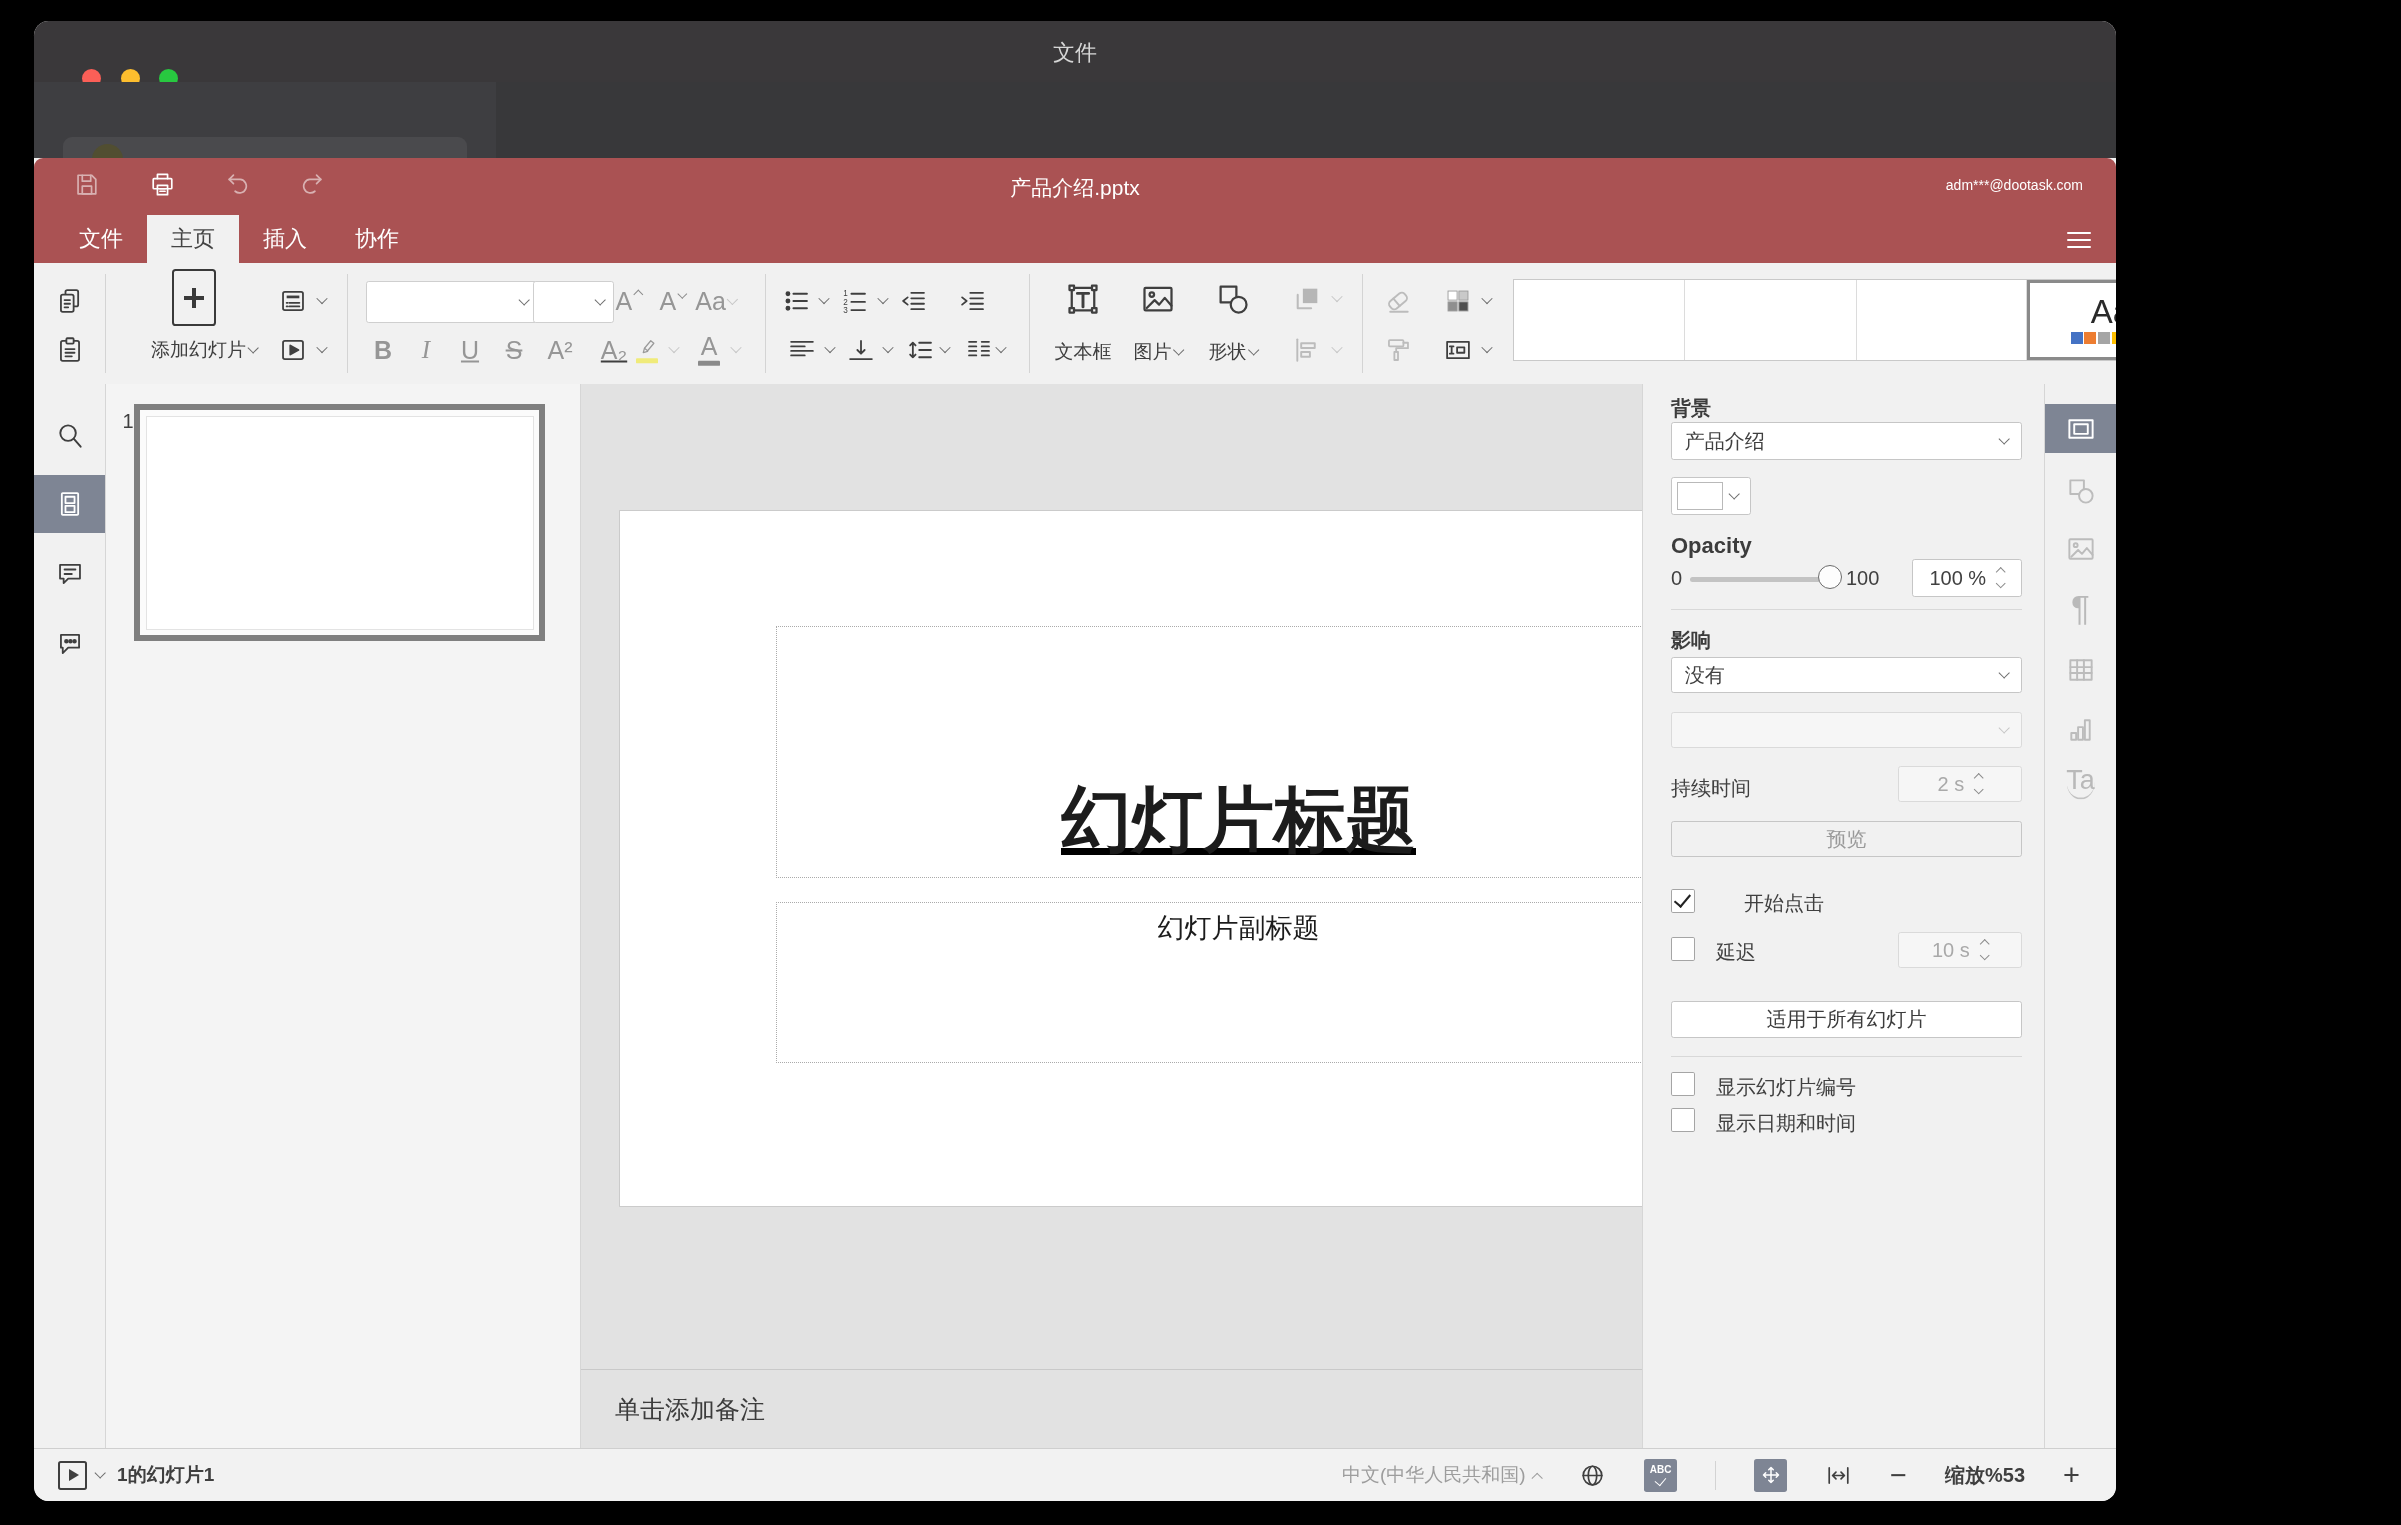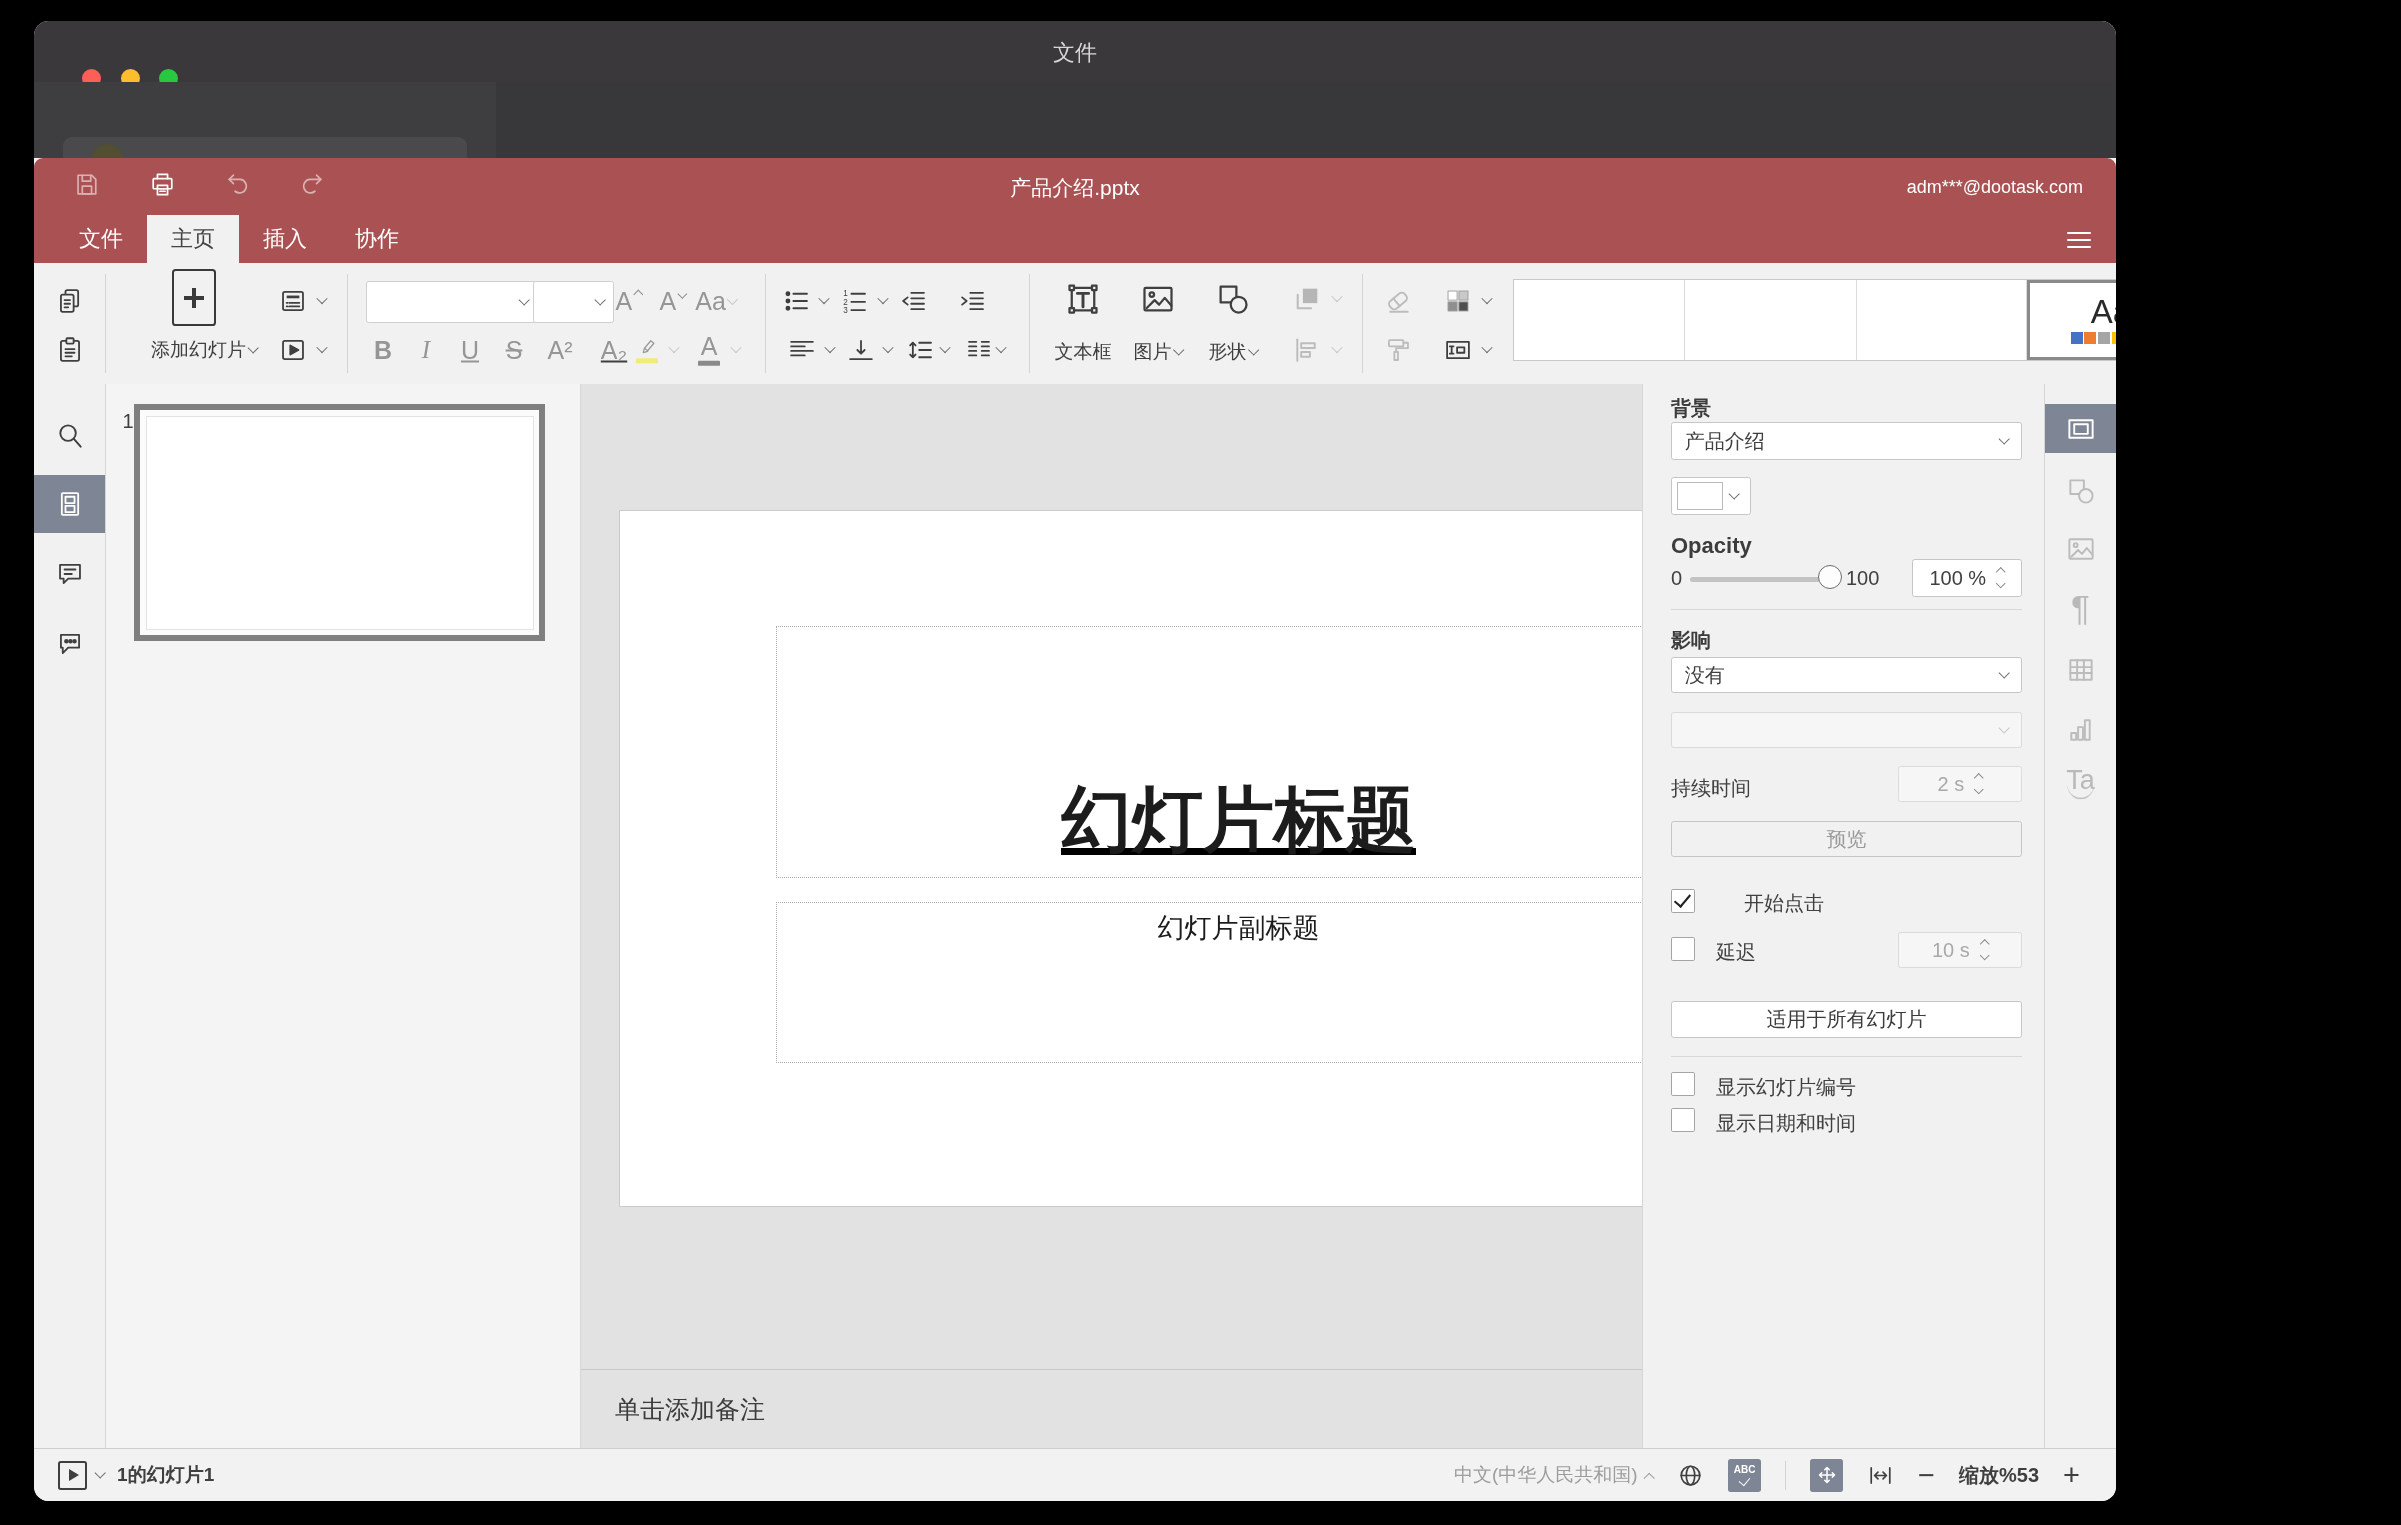--- a/index.html
+++ b/index.html
@@ -14,21 +14,21 @@
   
   .subhead{position:absolute;left:0;top:61px;width:100%;height:76px;background:#38383a;}
   .subhead-left{position:absolute;left:0;top:0;width:462px;height:76px;background:#3e3e41;}
   .hintwin{position:absolute;left:29px;top:55px;width:404px;height:21px;background:#4a4a4d;border-radius:9px 9px 0 0;}
   .avatar{position:absolute;left:58px;top:62px;width:31px;height:15.5px;border-radius:15.5px 15.5px 0 0;background:#514e31;}
   .xclose{position:absolute;left:2285px;top:86px;width:27px;height:27px;cursor:pointer;}
   
   .redbar{position:absolute;left:0;top:137px;width:100%;height:105px;background:#aa5253;border-radius:9px 9px 0 0;}
   .ri{position:absolute;top:12.8px;}
   .doc-title{position:absolute;left:0;right:0;top:16.4px;text-align:center;color:#fff;font-size:21px;}
-  .account{position:absolute;right:33px;top:19px;color:#fff;font-size:18px;}
+  .account{position:absolute;right:33px;top:19px;color:#fff;font-size:14px;}
   .tabs{position:absolute;left:21px;bottom:0;height:48px;display:flex;align-items:stretch;}
   .tab{display:flex;align-items:center;padding:0 24px;color:#fff;font-size:22px;cursor:pointer;}
   .tab.active{background:#f1f1f1;color:#444;}
   .burger{position:absolute;right:25.5px;bottom:14.6px;width:24px;height:16.4px;display:flex;flex-direction:column;justify-content:space-between;cursor:pointer;}
   .burger i{height:2.3px;background:#fff;border-radius:1.8px;}
   
   .toolbar{position:absolute;left:0;top:242px;width:100%;height:121px;background:#f1f1f1;border-bottom:0.9px solid #c9c9c9;}
   .sep{position:absolute;top:11px;height:99px;width:0.9px;background:#d4d4d4;}
   .ti{position:absolute;transform:translate(-50%,-50%);display:flex;align-items:center;gap:2.7px;color:#3f3f3f;white-space:nowrap;}
   .ic{fill:none;stroke:#3f3f3f;stroke-width:2;stroke-linecap:round;stroke-linejoin:round;}
@@ -95,21 +95,21 @@
   .ck{position:absolute;left:28px;width:24px;height:24px;background:#fff;border:0.9px solid #a5a5a5;border-radius:1.8px;box-sizing:border-box;cursor:pointer;}
   .ck.on::after{content:"";position:absolute;left:6.4px;top:0.9px;width:7.3px;height:13.7px;border-right:2.7px solid #222;border-bottom:2.7px solid #222;transform:rotate(40deg);}
   .cklbl{position:absolute;left:73px;}
   .rstrip{width:71px;background:#f1f1f1;border-left:0.9px solid #d6d6d6;position:relative;flex:none;}
   .rglyph{color:#b9b9b9;}
   
   .status{position:absolute;left:0;top:1427px;width:100%;height:53px;background:#f2f2f2;border-top:0.9px solid #cfcfcf;display:flex;align-items:center;box-sizing:border-box;}
   .playbtn{margin-left:24px;width:25px;height:25px;border:2.3px solid #3f3f3f;border-radius:2.7px;display:flex;align-items:center;justify-content:center;cursor:pointer;flex:none;}
   .playbtn i{display:block;width:0;height:0;border-left:10px solid #3f3f3f;border-top:6.4px solid transparent;border-bottom:6.4px solid transparent;margin-left:2.7px;}
   .slideinfo{margin-left:12.8px;font-size:19px;font-weight:600;color:#3f3f3f;}
-  .sright{margin-left:auto;display:flex;align-items:center;gap:24px;padding-right:36px;}
+  .sright{margin-left:auto;display:flex;align-items:center;gap:38px;padding-right:36px;}
   .lang{font-size:19px;color:#9d9d9d;cursor:pointer;display:flex;align-items:center;gap:7.3px;}
   .cup{width:7.3px;height:7.3px;border-right:1.8px solid #9d9d9d;border-bottom:1.8px solid #9d9d9d;transform:rotate(-135deg);margin-top:5.5px;}
   .toggle{width:33px;height:33px;background:#7e8594;border-radius:2.7px;display:flex;flex-direction:column;align-items:center;justify-content:center;cursor:pointer;}
   .spelltxt{color:#fff;font-size:10px;font-weight:bold;line-height:1;}
   .spellck{width:5.5px;height:9px;border-right:1.8px solid #fff;border-bottom:1.8px solid #fff;transform:rotate(40deg);margin-top:0.9px;}
   .vsep{width:0.9px;height:29px;background:#d3d3d3;}
   .zoomtxt{font-size:20px;font-weight:bold;color:#3f3f3f;}
   .pm{font-size:29px;color:#3f3f3f;line-height:1;cursor:pointer;}
 </style>
 </head>

